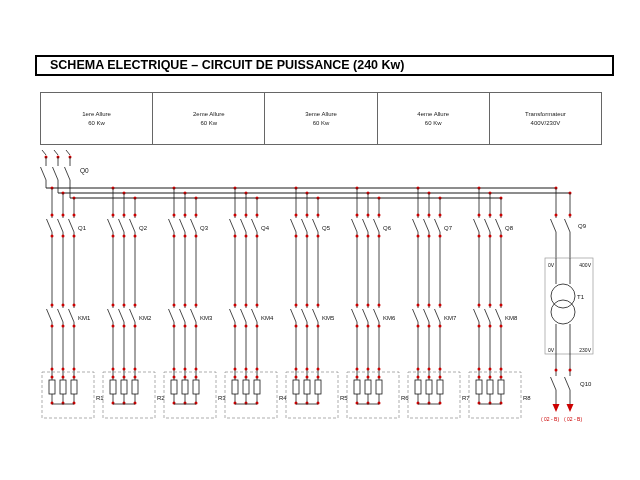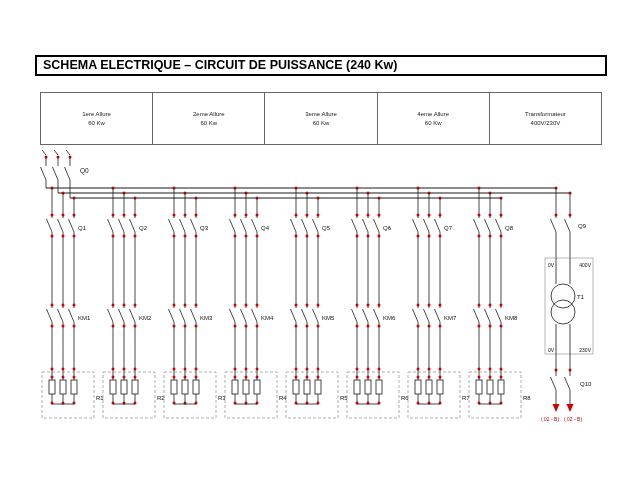--- a/index.html
+++ b/index.html
@@ -1,18 +1,18 @@
 <!DOCTYPE html>
 <html><head>
 <meta charset="utf-8">
 <style>
   html,body{margin:0;padding:0;background:#e9e9e9;}
   .page{position:relative;width:640px;height:480px;background:#ffffff;font-family:"Liberation Sans",sans-serif;overflow:hidden;margin:0 auto;}
   .title-box{position:absolute;left:35px;top:55px;width:562px;height:17px;border:2px solid #000;
-             font-weight:bold;font-size:12.5px;line-height:17px;padding-left:6px;color:#000;background:#fff;}
+             font-weight:bold;font-size:12.5px;line-height:17px;padding-left:13px;color:#000;background:#fff;}
   .header-table{position:absolute;left:40px;top:92px;width:560px;height:51px;display:flex;border:1px solid #666;background:#fff;}
   .header-cell{flex:1;border-right:1px solid #666;display:flex;flex-direction:column;align-items:center;justify-content:center;gap:3px;
                font-size:6px;color:#222;text-align:center;line-height:1;}
   .header-cell:last-child{border-right:none;}
   svg.schematic{position:absolute;left:0;top:146px;}
 </style>
 </head>
 <body>
 
 <div class="page">

